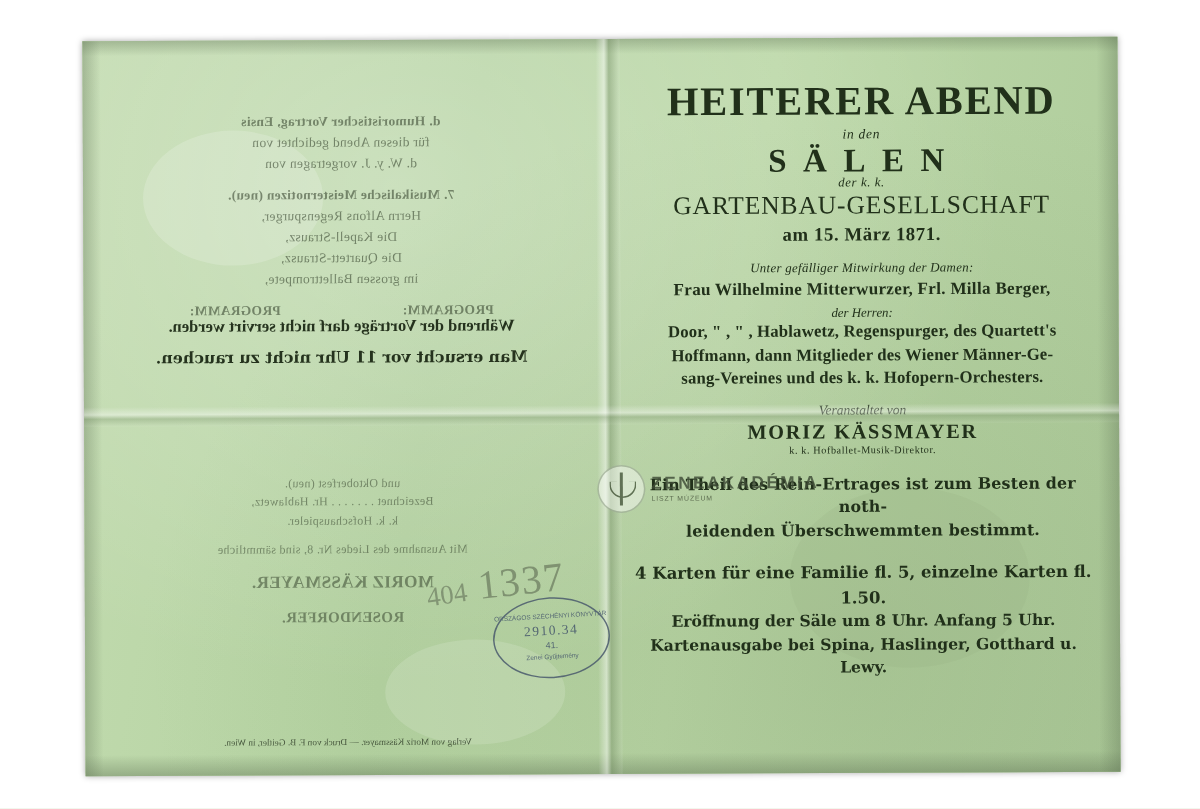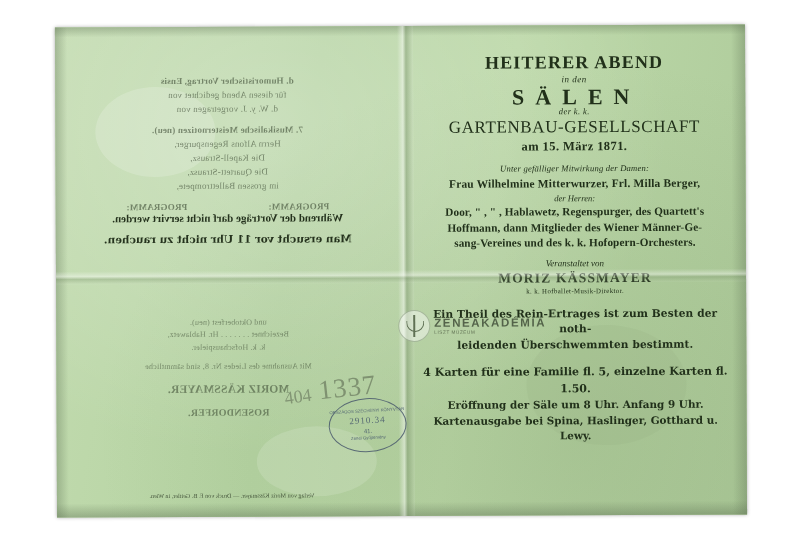--- a/index.html
+++ b/index.html
@@ -123,21 +123,21 @@
   .recto {
     position: absolute;
     left: 360px; top: 18px;
     width: 318px; height: 458px;
     color: #21301a;
     text-align: center;
     box-sizing: border-box;
     padding: 10px 6px;
   }
   .r-title {
-    font-size: 18px;
+    font-size: 27px;
     font-weight: bold;
     letter-spacing: 1.2px;
     line-height: 1.1;
     margin-bottom: 1px;
   }
   .r-indenden {
     font-size: 9px;
     font-style: italic;
     letter-spacing: 0.5px;
     margin: 1px 0 0 0;
@@ -404,21 +404,21 @@
       <div class="r-names2">sang-Vereines und des k. k. Hofopern-Orchesters.</div>
 
       <div class="r-veranst">Veranstaltet von</div>
       <div class="r-kassmayer">MORIZ KÄSSMAYER</div>
       <div class="r-kkrole">k. k. Hofballet-Musik-Direktor.</div>
 
       <div class="r-fraktur">Ein Theil des Rein-Ertrages ist zum Besten der noth-</div>
       <div class="r-fraktur" style="margin-top:0;">leidenden Überschwemmten bestimmt.</div>
 
       <div class="r-prices">4 Karten für eine Familie fl. 5, einzelne Karten fl. 1.50.</div>
-      <div class="r-footline">Eröffnung der Säle um 8 Uhr. Anfang 9 Uhr.</div>
+      <div class="r-footline">Eröffnung der Säle um 8 Uhr. Anfang 5 Uhr.</div>
       <div class="r-footline">Kartenausgabe bei Spina, Haslinger, Gotthard u. Lewy.</div>
     </div>
 
     <div class="fold-v"></div>
     <div class="fold-h"></div>
 
     <div class="wm">
       <div class="wm-mark"></div>
       <div>
         <div class="wm-text">ZENEAKADÉMIA</div>

